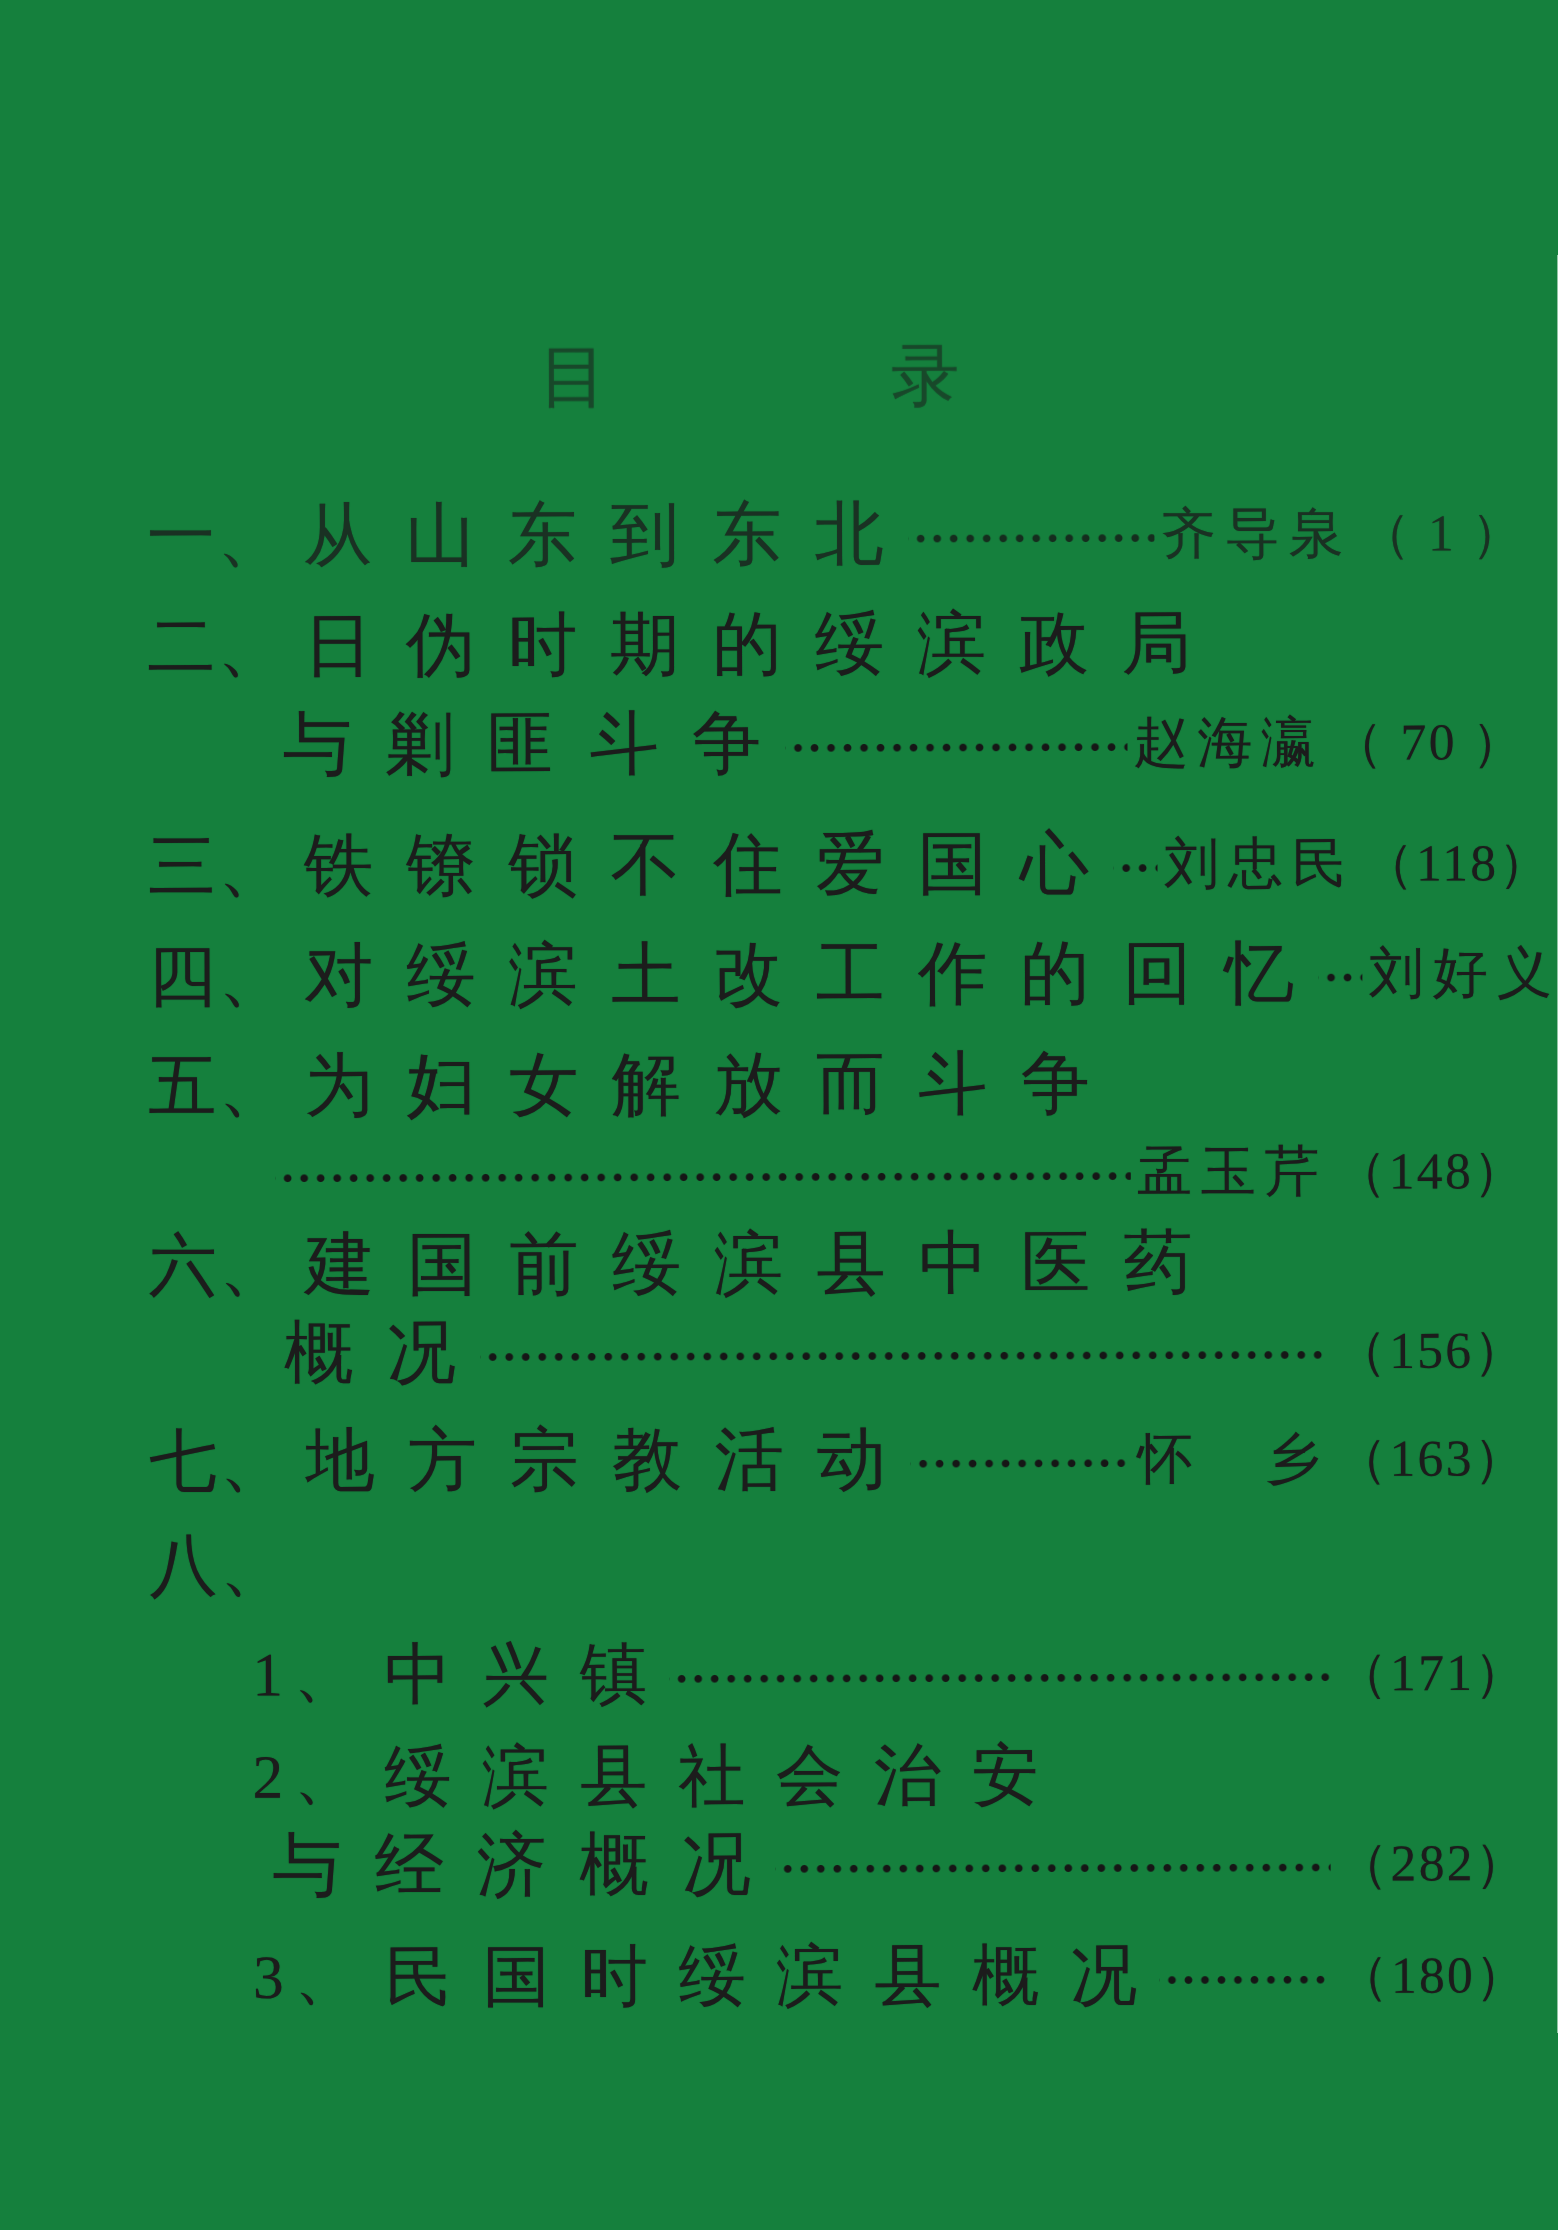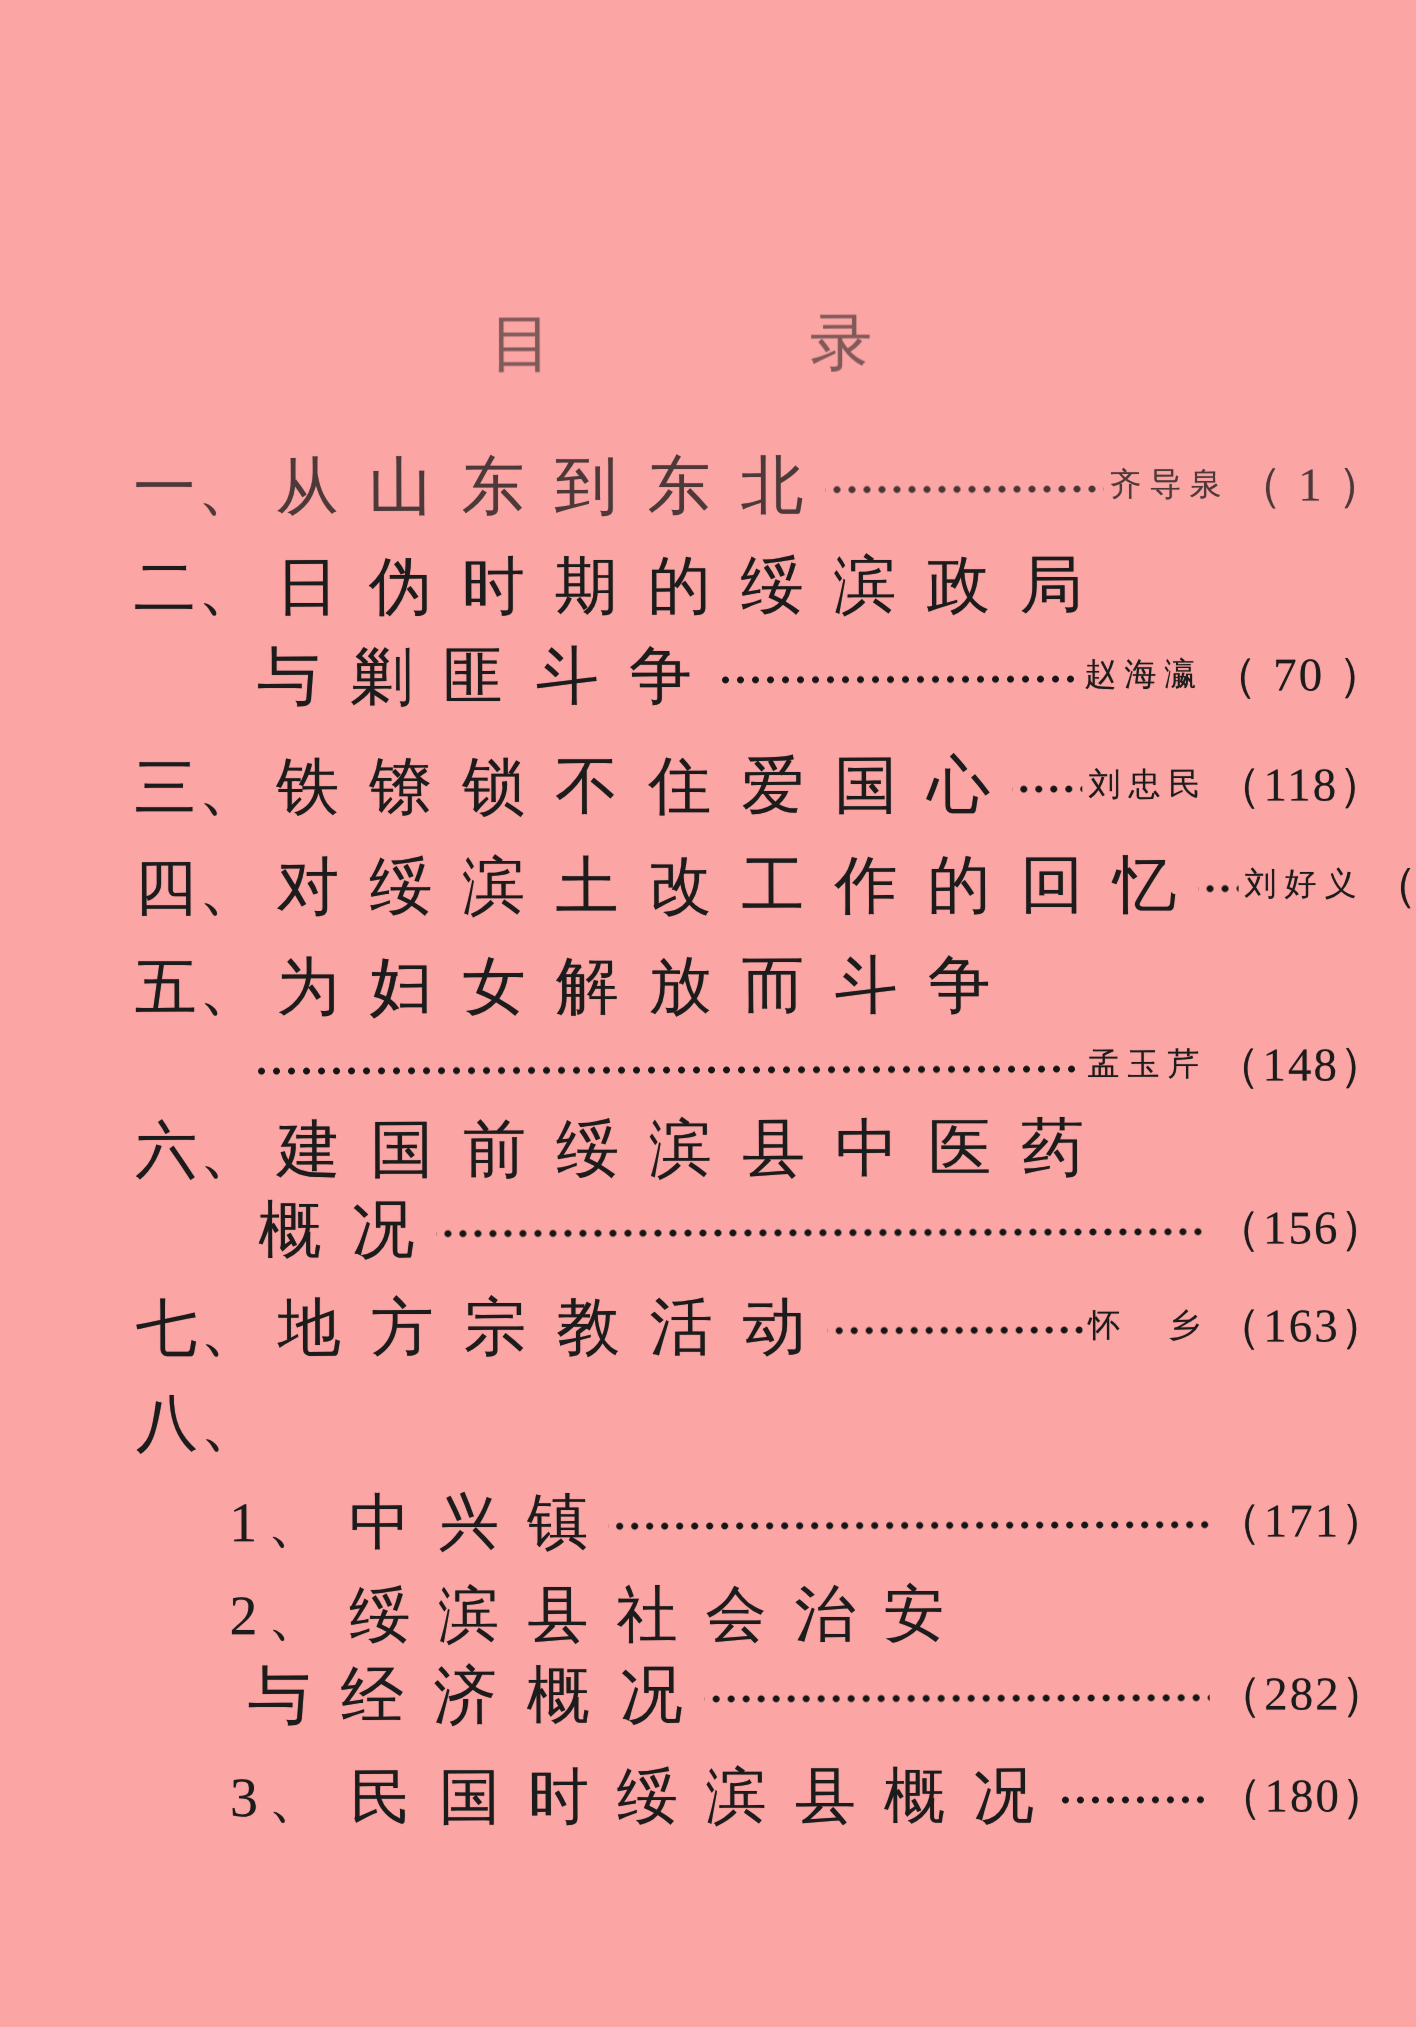--- a/index.html
+++ b/index.html
@@ -1,21 +1,21 @@
 <!DOCTYPE html>
 <html><head>
 <meta charset="utf-8">
 <style>
   * { margin: 0; padding: 0; box-sizing: border-box; }
   html, body { background: #ffffff; }
   .page {
     position: relative;
     width: 1416px;
     height: 2027px;
-    background: #fca5a5;
+    background: #15803d;
     overflow: hidden;
     font-family: "Liberation Serif", "DejaVu Serif", serif;
     color: #1c1c1c;
     padding-top: 292px;
     transform-origin: top left;
   }
   .content { transform: rotate(-0.15deg); }
   .doc-title {
     height: 102px;
     padding-left: 492px;
@@ -55,21 +55,21 @@
     min-width: 40px;
     margin: 0 6px 0 -8px;
     align-self: center;
     transform: translateY(4px);
     background-image: radial-gradient(circle, #161616 3px, rgba(0,0,0,0) 3.9px);
     background-size: 15px 12px;
     background-repeat: repeat-x;
     background-position: 4px center;
   }
   .row .author {
-    font-size: 32px;
+    font-size: 50px;
     letter-spacing: 8px;
     margin-right: 6px;
     flex: 0 0 auto;
   }
   .row .pageno {
     font-size: 47px;
     letter-spacing: 2px;
     flex: 0 0 auto;
   }
   

